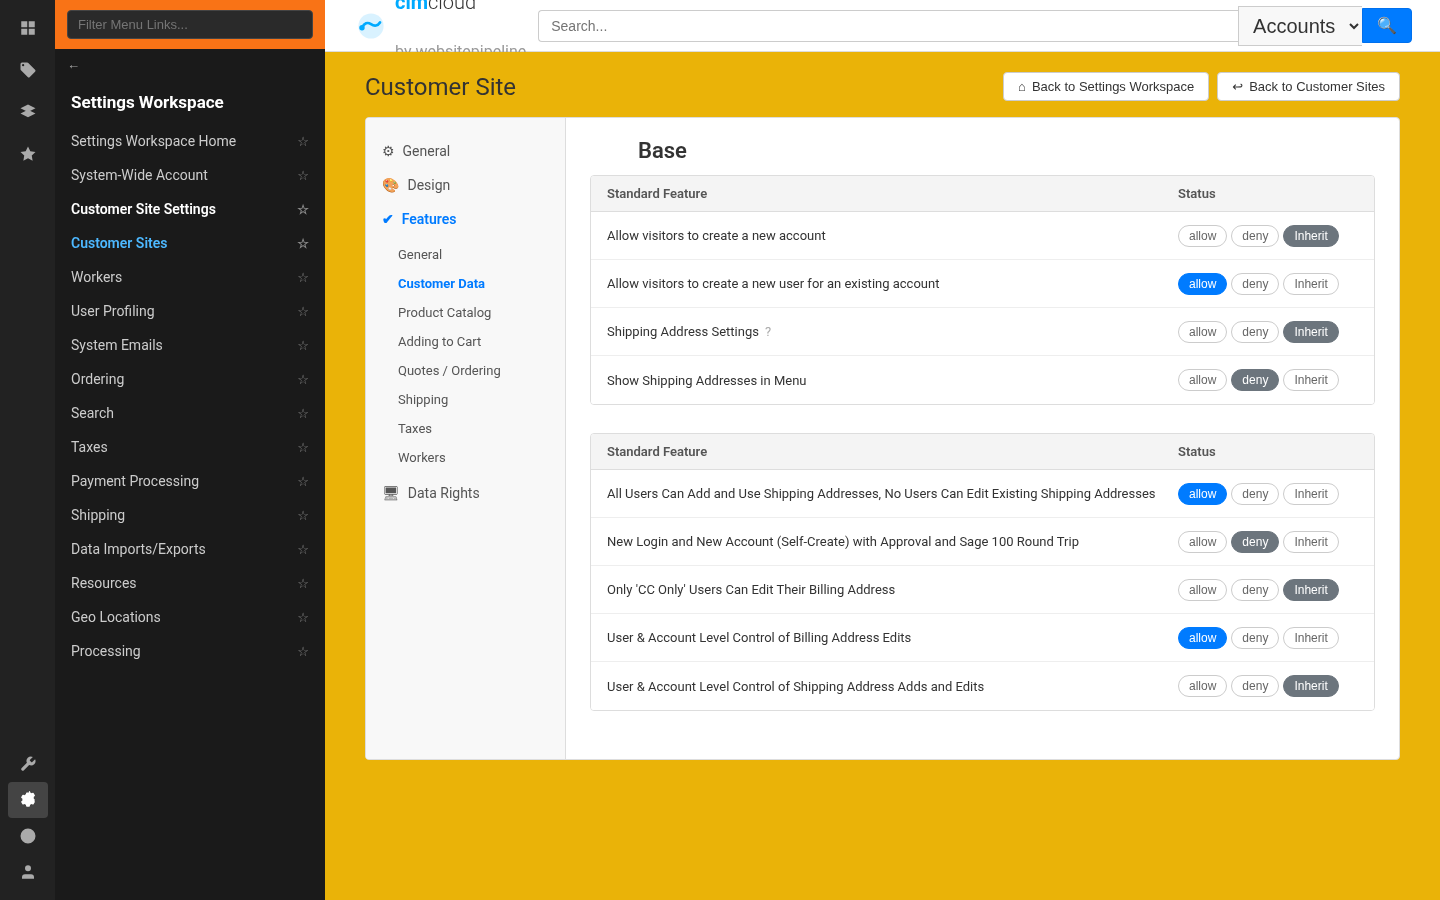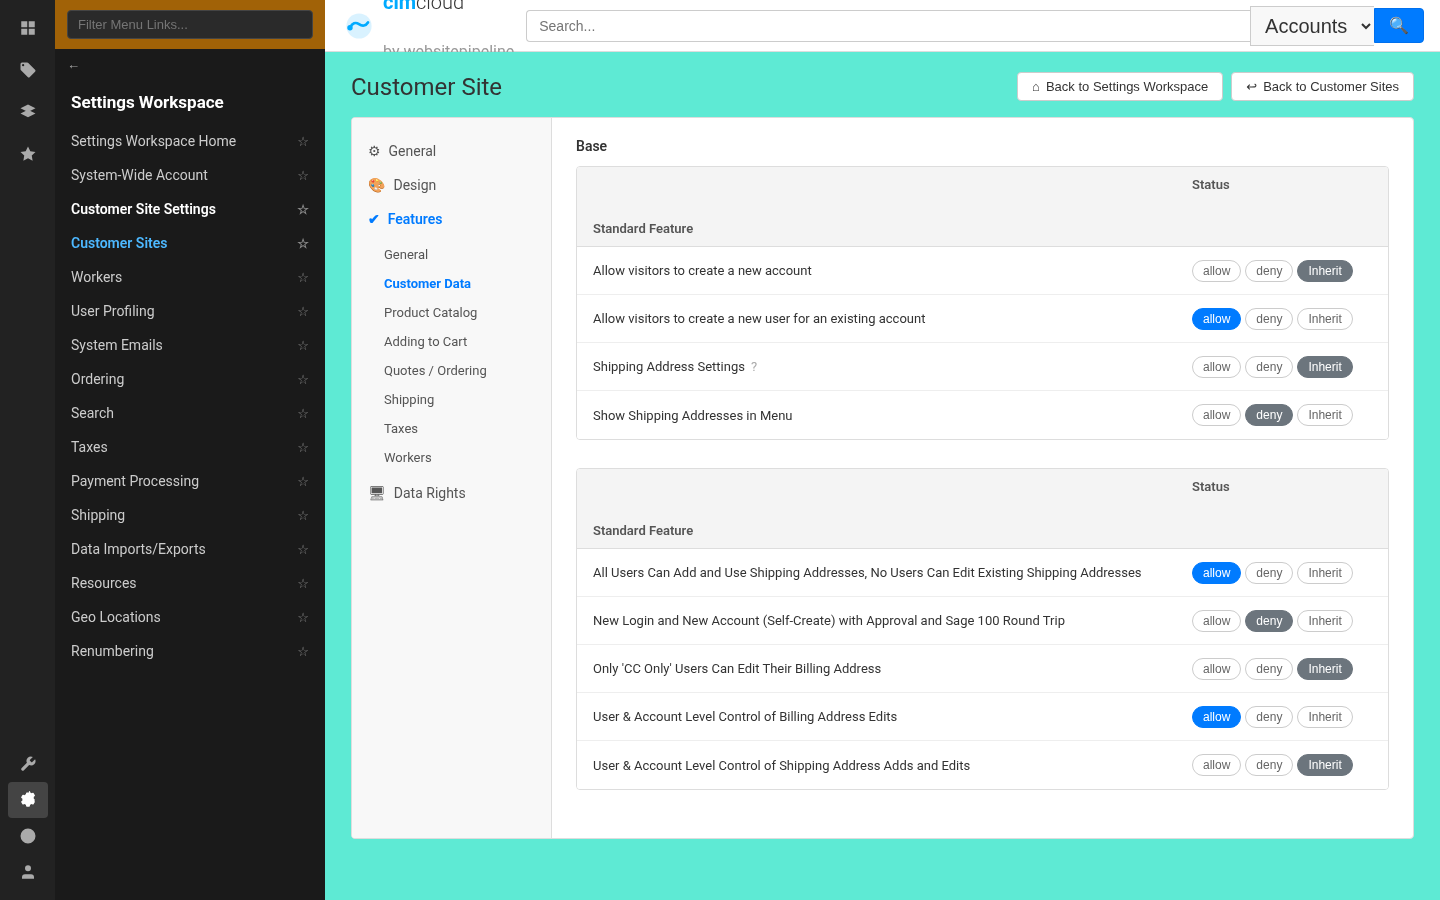--- a/index.html
+++ b/index.html
@@ -37,21 +37,21 @@
       width: 270px;
       background: #1a1a1a;
       color: #ccc;
       display: flex;
       flex-direction: column;
       flex-shrink: 0;
       overflow-y: auto;
     }
     .sidebar-filter {
       padding: 10px 12px;
-      background: #a16207;
+      background: #f97316;
     }
     .sidebar-filter input {
       width: 100%;
       padding: 6px 10px;
       border: 1px solid #444;
       background: #2a2a2a;
       color: #ccc;
       border-radius: 4px;
       font-size: 13px;
       outline: none;
@@ -90,21 +90,21 @@
       flex: 1;
       display: flex;
       flex-direction: column;
       overflow: hidden;
     }
 
     
     .topnav {
       background: #fff;
       border-bottom: 1px solid #ddd;
-      padding: 0 16px;
+      padding: 0 28px;
       height: 52px;
       display: flex;
       align-items: center;
       gap: 12px;
       flex-shrink: 0;
     }
     .logo {
       display: flex;
       align-items: center;
       gap: 6px;
@@ -143,22 +143,22 @@
       border-radius: 0 4px 4px 0;
       color: #fff;
       cursor: pointer;
       font-size: 16px;
     }
 
     
     .page-content {
       flex: 1;
       overflow-y: auto;
-      padding: 20px 26px;
-      background: #5eead4;
+      padding: 20px 40px;
+      background: #eab308;
     }
     .page-header {
       display: flex;
       align-items: center;
       justify-content: space-between;
       margin-bottom: 16px;
     }
     .page-title {
       font-size: 24px;
       font-weight: 400;
@@ -223,44 +223,45 @@
     }
     .sub-nav-item.active { color: #007bff; font-weight: 700; }
 
     
     .feature-content {
       flex: 1;
       padding: 20px 24px;
       overflow-y: auto;
     }
     .section-title {
-      font-size: 14px;
+      font-size: 22px;
       font-weight: 600;
       color: #333;
       margin-bottom: 12px;
+      margin-left: 48px;
     }
 
     
     .feature-table {
       width: 100%;
       border: 1px solid #ddd;
       border-radius: 4px;
       overflow: hidden;
       margin-bottom: 28px;
     }
     .feature-table-header {
       display: flex;
       background: #f4f4f4;
       border-bottom: 1px solid #ddd;
       padding: 10px 16px;
       font-weight: 600;
       font-size: 13px;
       color: #555;
     }
-    .col-feature { flex: 1; margin-top: 44px; }
+    .col-feature { flex: 1; }
     .col-status { width: 180px; }
     .feature-row {
       display: flex;
       align-items: center;
       padding: 10px 16px;
       border-bottom: 1px solid #eee;
       background: #fff;
       min-height: 48px;
     }
     .feature-row:last-child { border-bottom: none; }
@@ -423,21 +424,21 @@
       </div>
       <div class="sidebar-nav-item">
         <span>Resources</span>
         <span class="star-icon">☆</span>
       </div>
       <div class="sidebar-nav-item">
         <span>Geo Locations</span>
         <span class="star-icon">☆</span>
       </div>
       <div class="sidebar-nav-item">
-        <span>Renumbering</span>
+        <span>Processing</span>
         <span class="star-icon">☆</span>
       </div>
     </nav>
 </div>
 
 <div class="main">
 
   <div class="topnav">
     <div class="logo">
       <svg class="logo-icon" viewBox="0 0 40 40">

